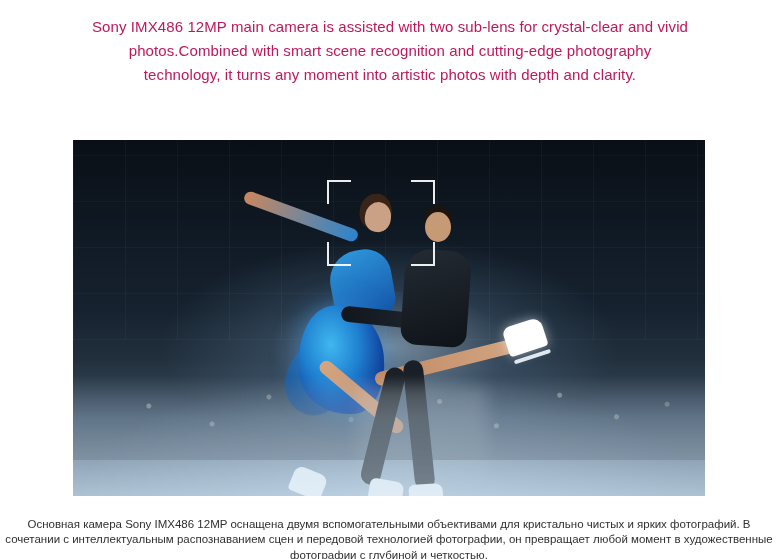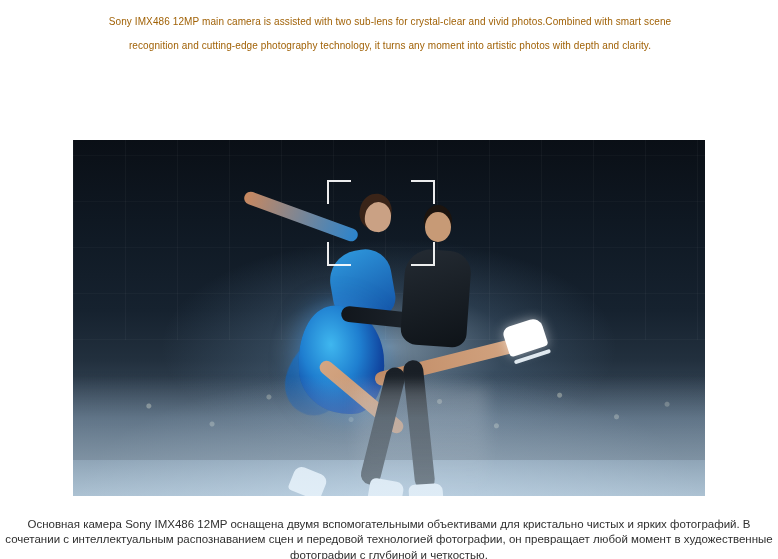--- a/index.html
+++ b/index.html
@@ -21,23 +21,23 @@
     height: 559px;
   }
 
   
   .headline {
     position: absolute;
     left: 90px;
     top: 0px;
     width: 600px;
     text-align: center;
-    font-size: 10px;
+    font-size: 15px;
     line-height: 24px;
-    color: #a16207;
+    color: #be185d;
     letter-spacing: 0.1px;
   }
 
   
   .hero {
     position: absolute;
     left: 73px;
     top: 140px;
     width: 632px;
     height: 356px;

